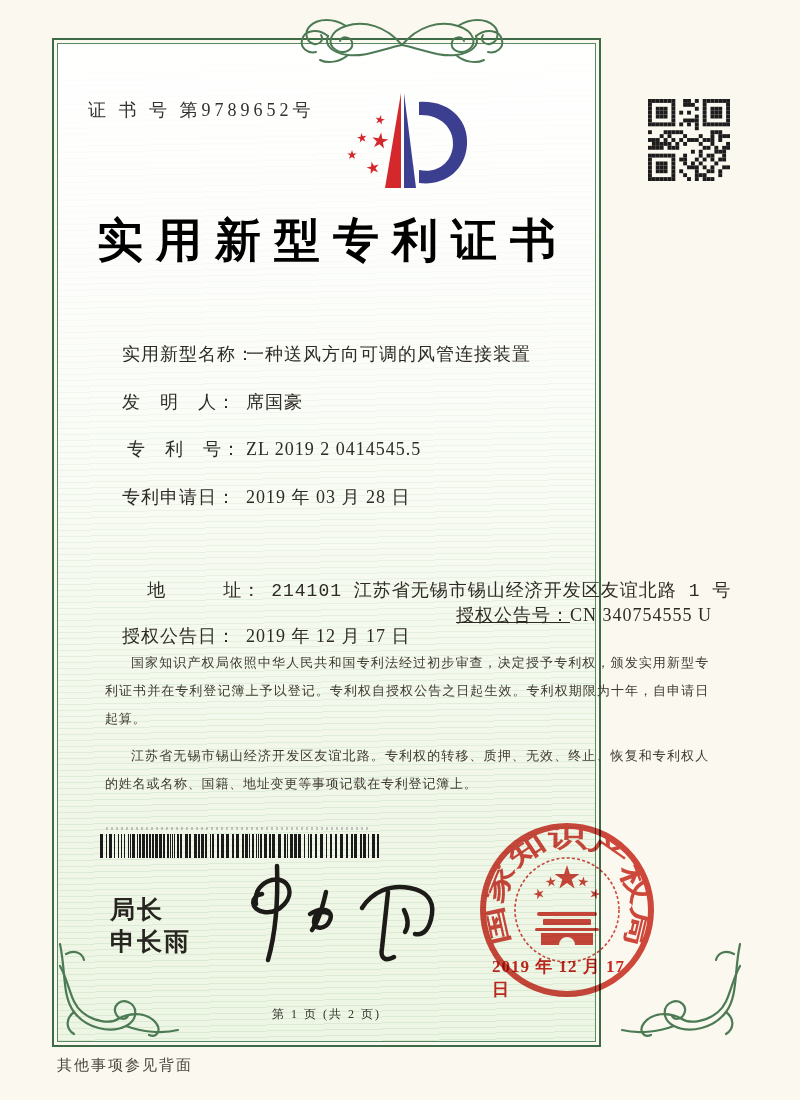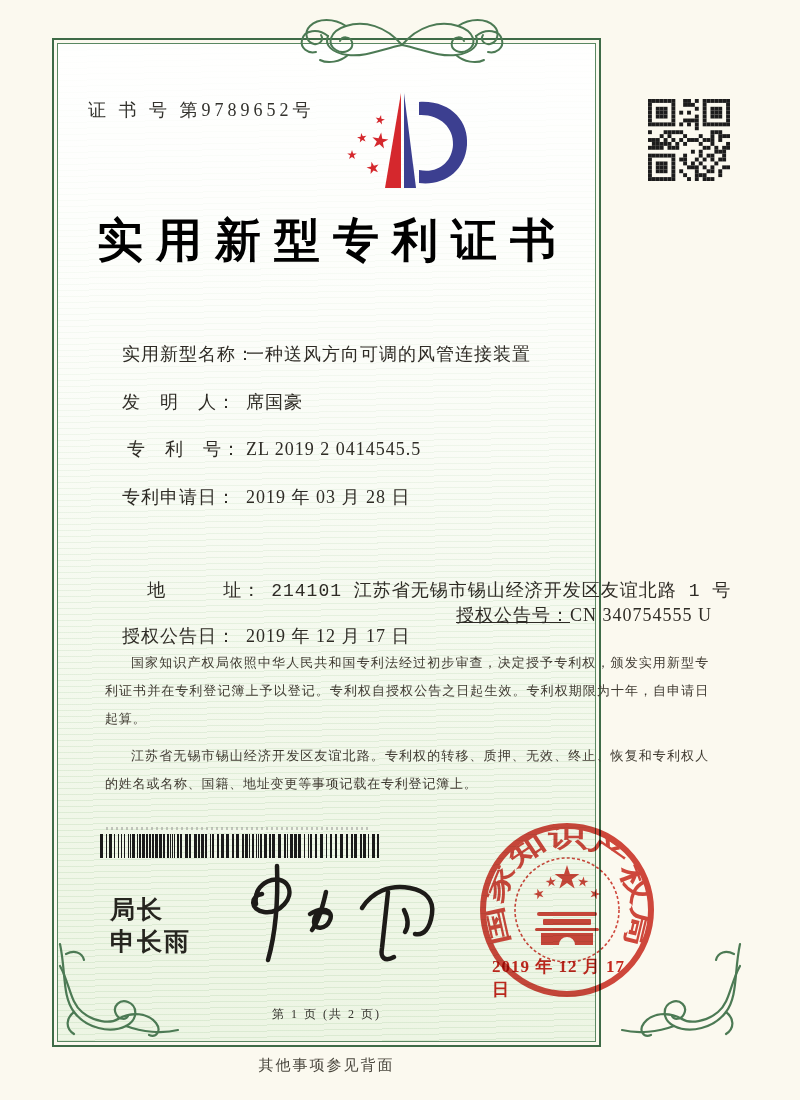--- a/index.html
+++ b/index.html
@@ -66,21 +66,21 @@
     position:absolute;left:492px;top:955px;
     font-size:17px;font-weight:700;color:#c8281f;letter-spacing:1px;
     mix-blend-mode:multiply;
   }
   .page-footer{
     position:absolute;left:57px;right:52px;top:1006px;
     text-align:center;font-size:12px;color:#33322c;letter-spacing:2px;
   }
   .back-note{
     position:absolute;left:57px;right:52px;top:1056px;
-    text-align:center;font-size:15px;color:#4a473e;letter-spacing:2px;
+    text-align:left;font-size:15px;color:#4a473e;letter-spacing:2px;
   }
 </style>
 </head>
 <body>
 
 <div class="page">
 
   <div class="frame"></div>
 
   <svg class="ornament" style="left:282px;top:14px;" width="240" height="54" viewBox="0 0 240 54">

